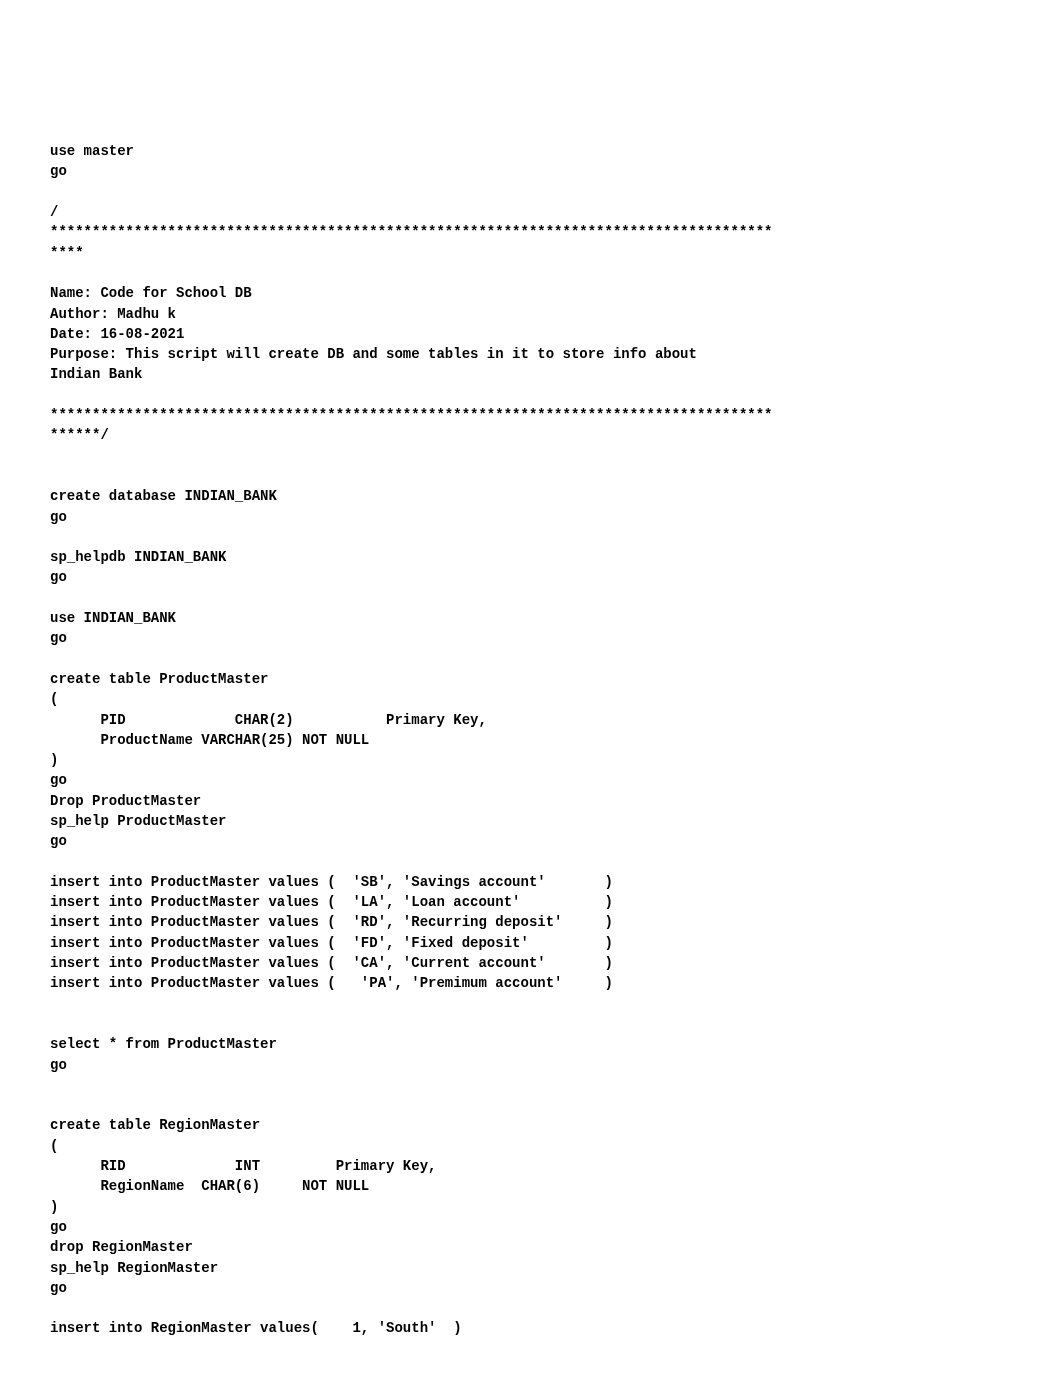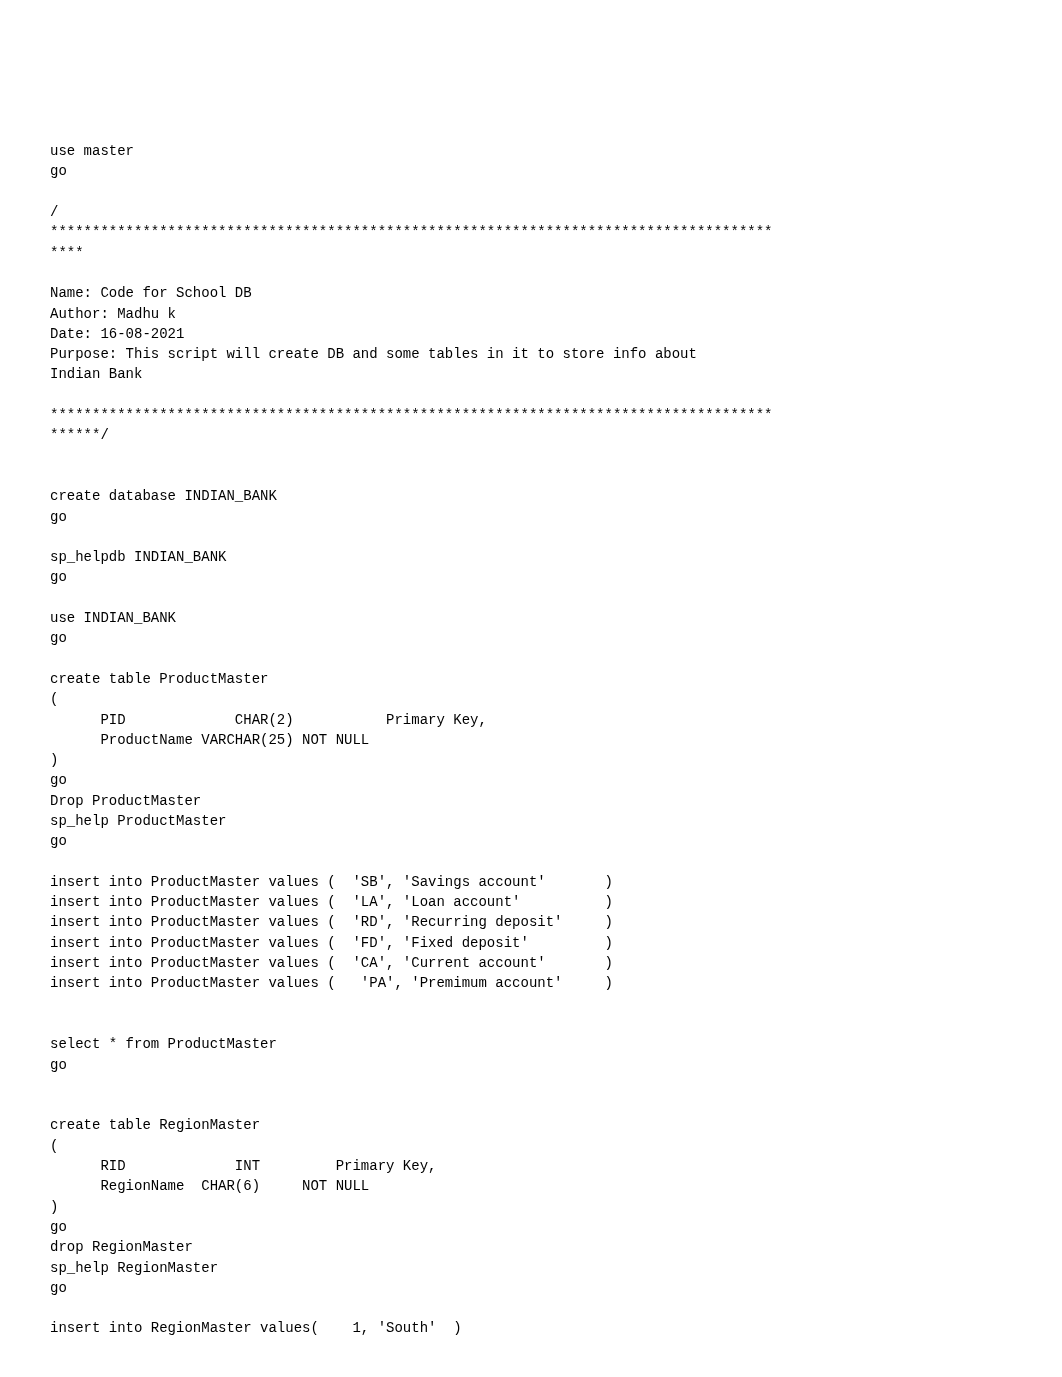--- a/index.html
+++ b/index.html
@@ -1,18 +1,19 @@
 <!DOCTYPE html>
 <html><head>
   <meta charset="utf-8">
   <style>
     * {
       margin: 0;
       padding: 0;
       box-sizing: border-box;
+      font-weight: bold;
     }
     body {
       background: #ffffff;
       font-family: "Courier New", Courier, monospace;
       font-size: 14px;
       line-height: 1.45;
       color: #000000;
       padding: 60px 50px;
       white-space: pre;
     }

